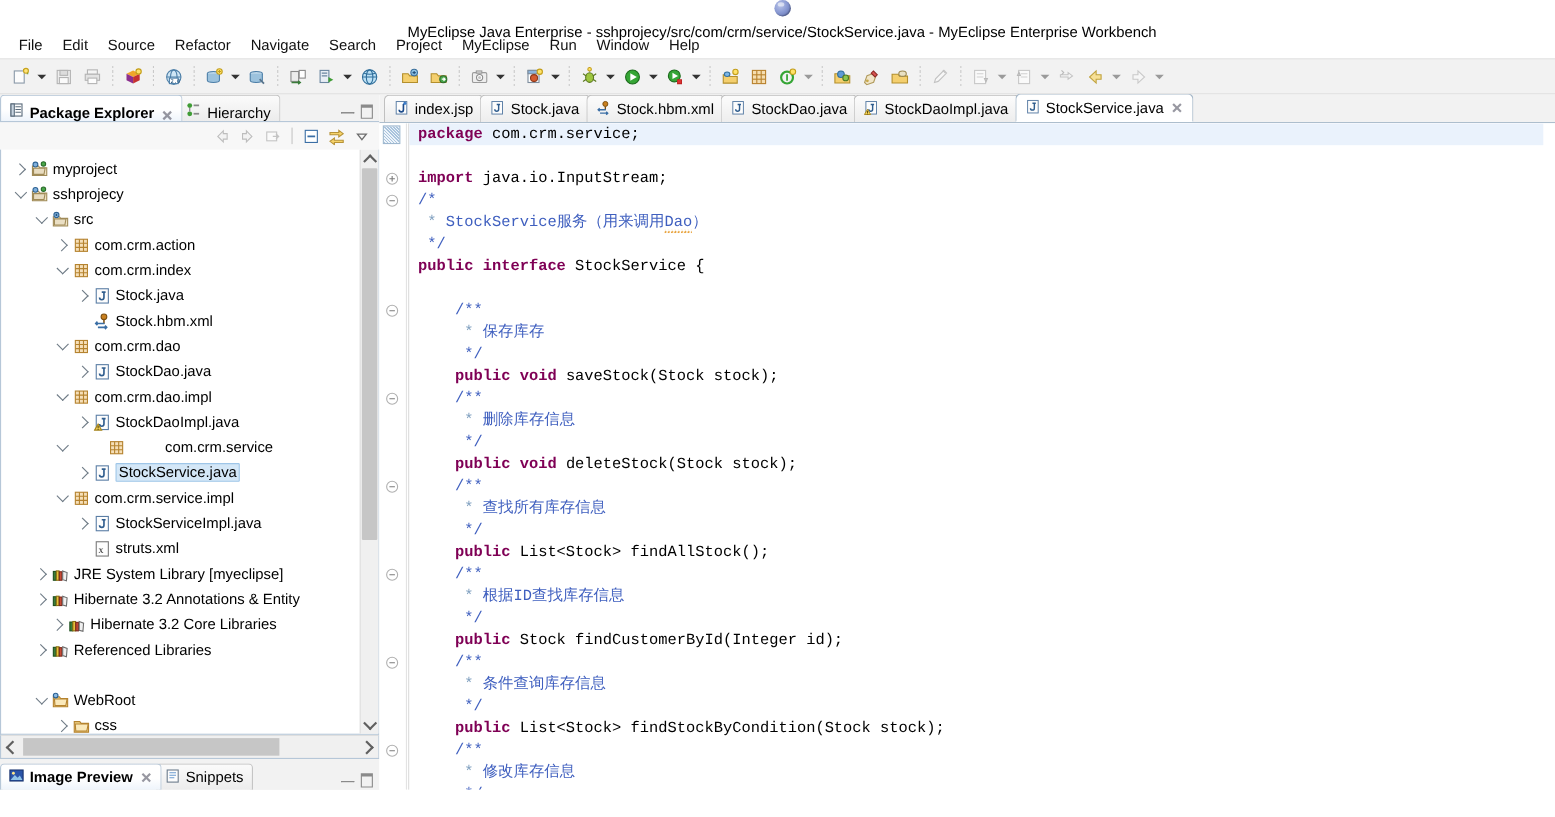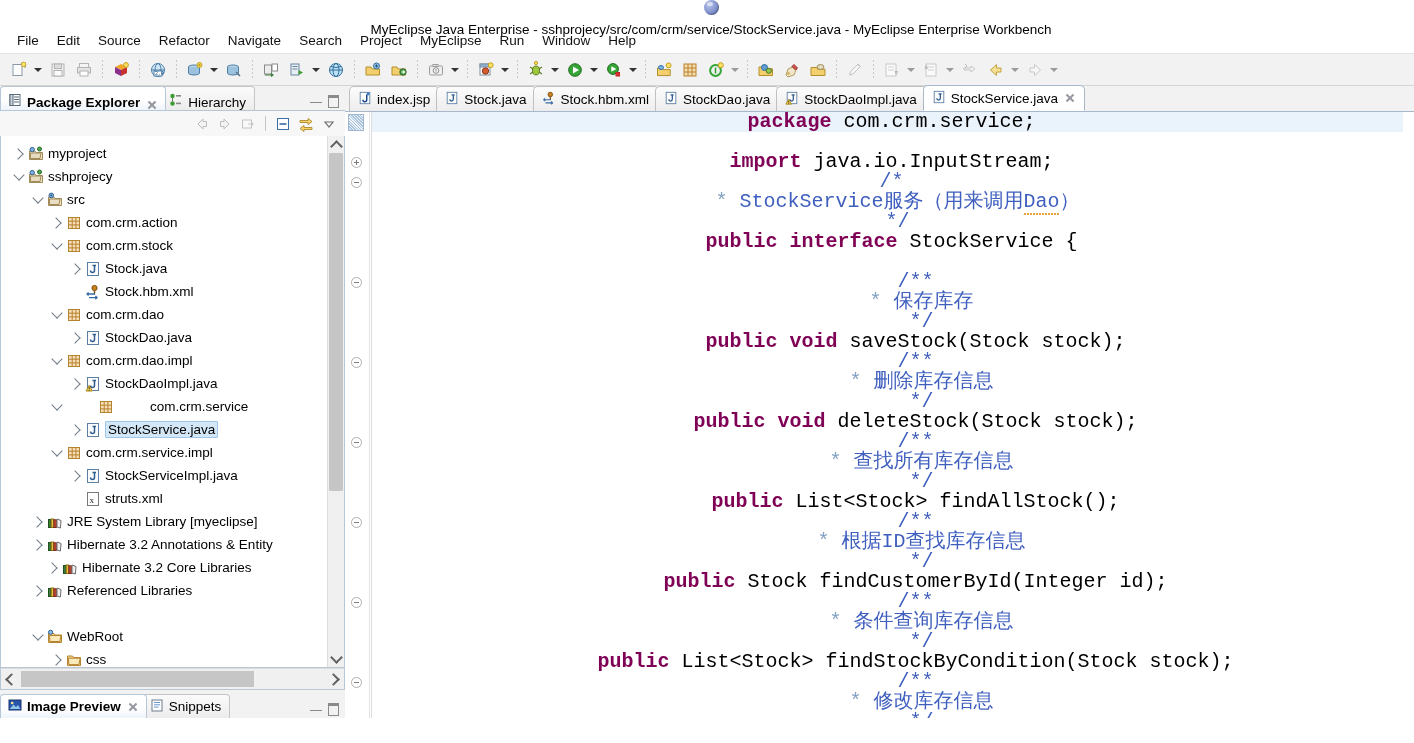--- a/index.html
+++ b/index.html
@@ -173,23 +173,22 @@
   .editor{
     flex:1;background:#fff;display:flex;overflow:hidden;position:relative;
   }
   .gutter{
     width:26px;flex:0 0 auto;background:#fff;border-right:1px solid #ddd;position:relative;
   }
   .gutter .marker{position:absolute;left:5px;width:13px;height:13px;}
   .foldline{position:absolute;left:24px;top:0;bottom:0;width:1px;background:#e3e3e3;}
   .code{
     flex:1;font-family:"Liberation Mono","DejaVu Sans Mono",monospace;
-    font-size:20px;line-height:20px;padding:0 11px 0 8px;white-space:pre;position:relative;
+    font-size:14px;line-height:20px;padding:0 11px 0 8px;white-space:pre;position:relative;
     overflow:hidden;
-    text-align:center;
   }
   .cl{height:20px;white-space:pre;}
   .cl.cur{background:#eaf2fc;margin-left:-8px;padding-left:8px;}
   .kw{color:#7f0055;font-weight:bold;}
   .cmj{color:#3f5fbf;}
   .cmtag{color:#7f9fbf;}
   .pl{color:#000;}
   .squig2{
     background-image:radial-gradient(circle at 1px 2px,#e8a33d 1px,transparent 1px);
     background-size:3px 3px;background-repeat:repeat-x;background-position:0 100%;
@@ -653,21 +652,21 @@
             </span>
             <span class="ticon">
               <svg width="16" height="16" viewBox="0 0 16 16">
                 <rect x="2.5" y="2.5" width="11" height="11" fill="#f6dfb8" stroke="#b5832f"></rect>
                 <line x1="2.5" y1="6.2" x2="13.5" y2="6.2" stroke="#b5832f"></line>
                 <line x1="2.5" y1="9.9" x2="13.5" y2="9.9" stroke="#b5832f"></line>
                 <line x1="6.2" y1="2.5" x2="6.2" y2="13.5" stroke="#b5832f"></line>
                 <line x1="9.9" y1="2.5" x2="9.9" y2="13.5" stroke="#b5832f"></line>
               </svg>
             </span>
-            <span class="tlabel">com.crm.stock</span>
+            <span class="tlabel">com.crm.index</span>
           </div>
           <div class="trow" style="padding-left: 67px;">
             <span class="exp">
               <span class="chev right"></span>
             </span>
             <span class="ticon">
               <svg width="16" height="16" viewBox="0 0 16 16">
                 <rect x="2.5" y="1.5" width="11" height="13" fill="#fdfdfd" stroke="#5b7ea5"></rect>
                 <path d="M9.5 4.5 v5 a2 2 0 0 1 -4 0" fill="none" stroke="#2f5d8e" stroke-width="1.5"></path>
                 <line x1="7.5" y1="4.5" x2="11" y2="4.5" stroke="#2f5d8e" stroke-width="1.5"></line>

